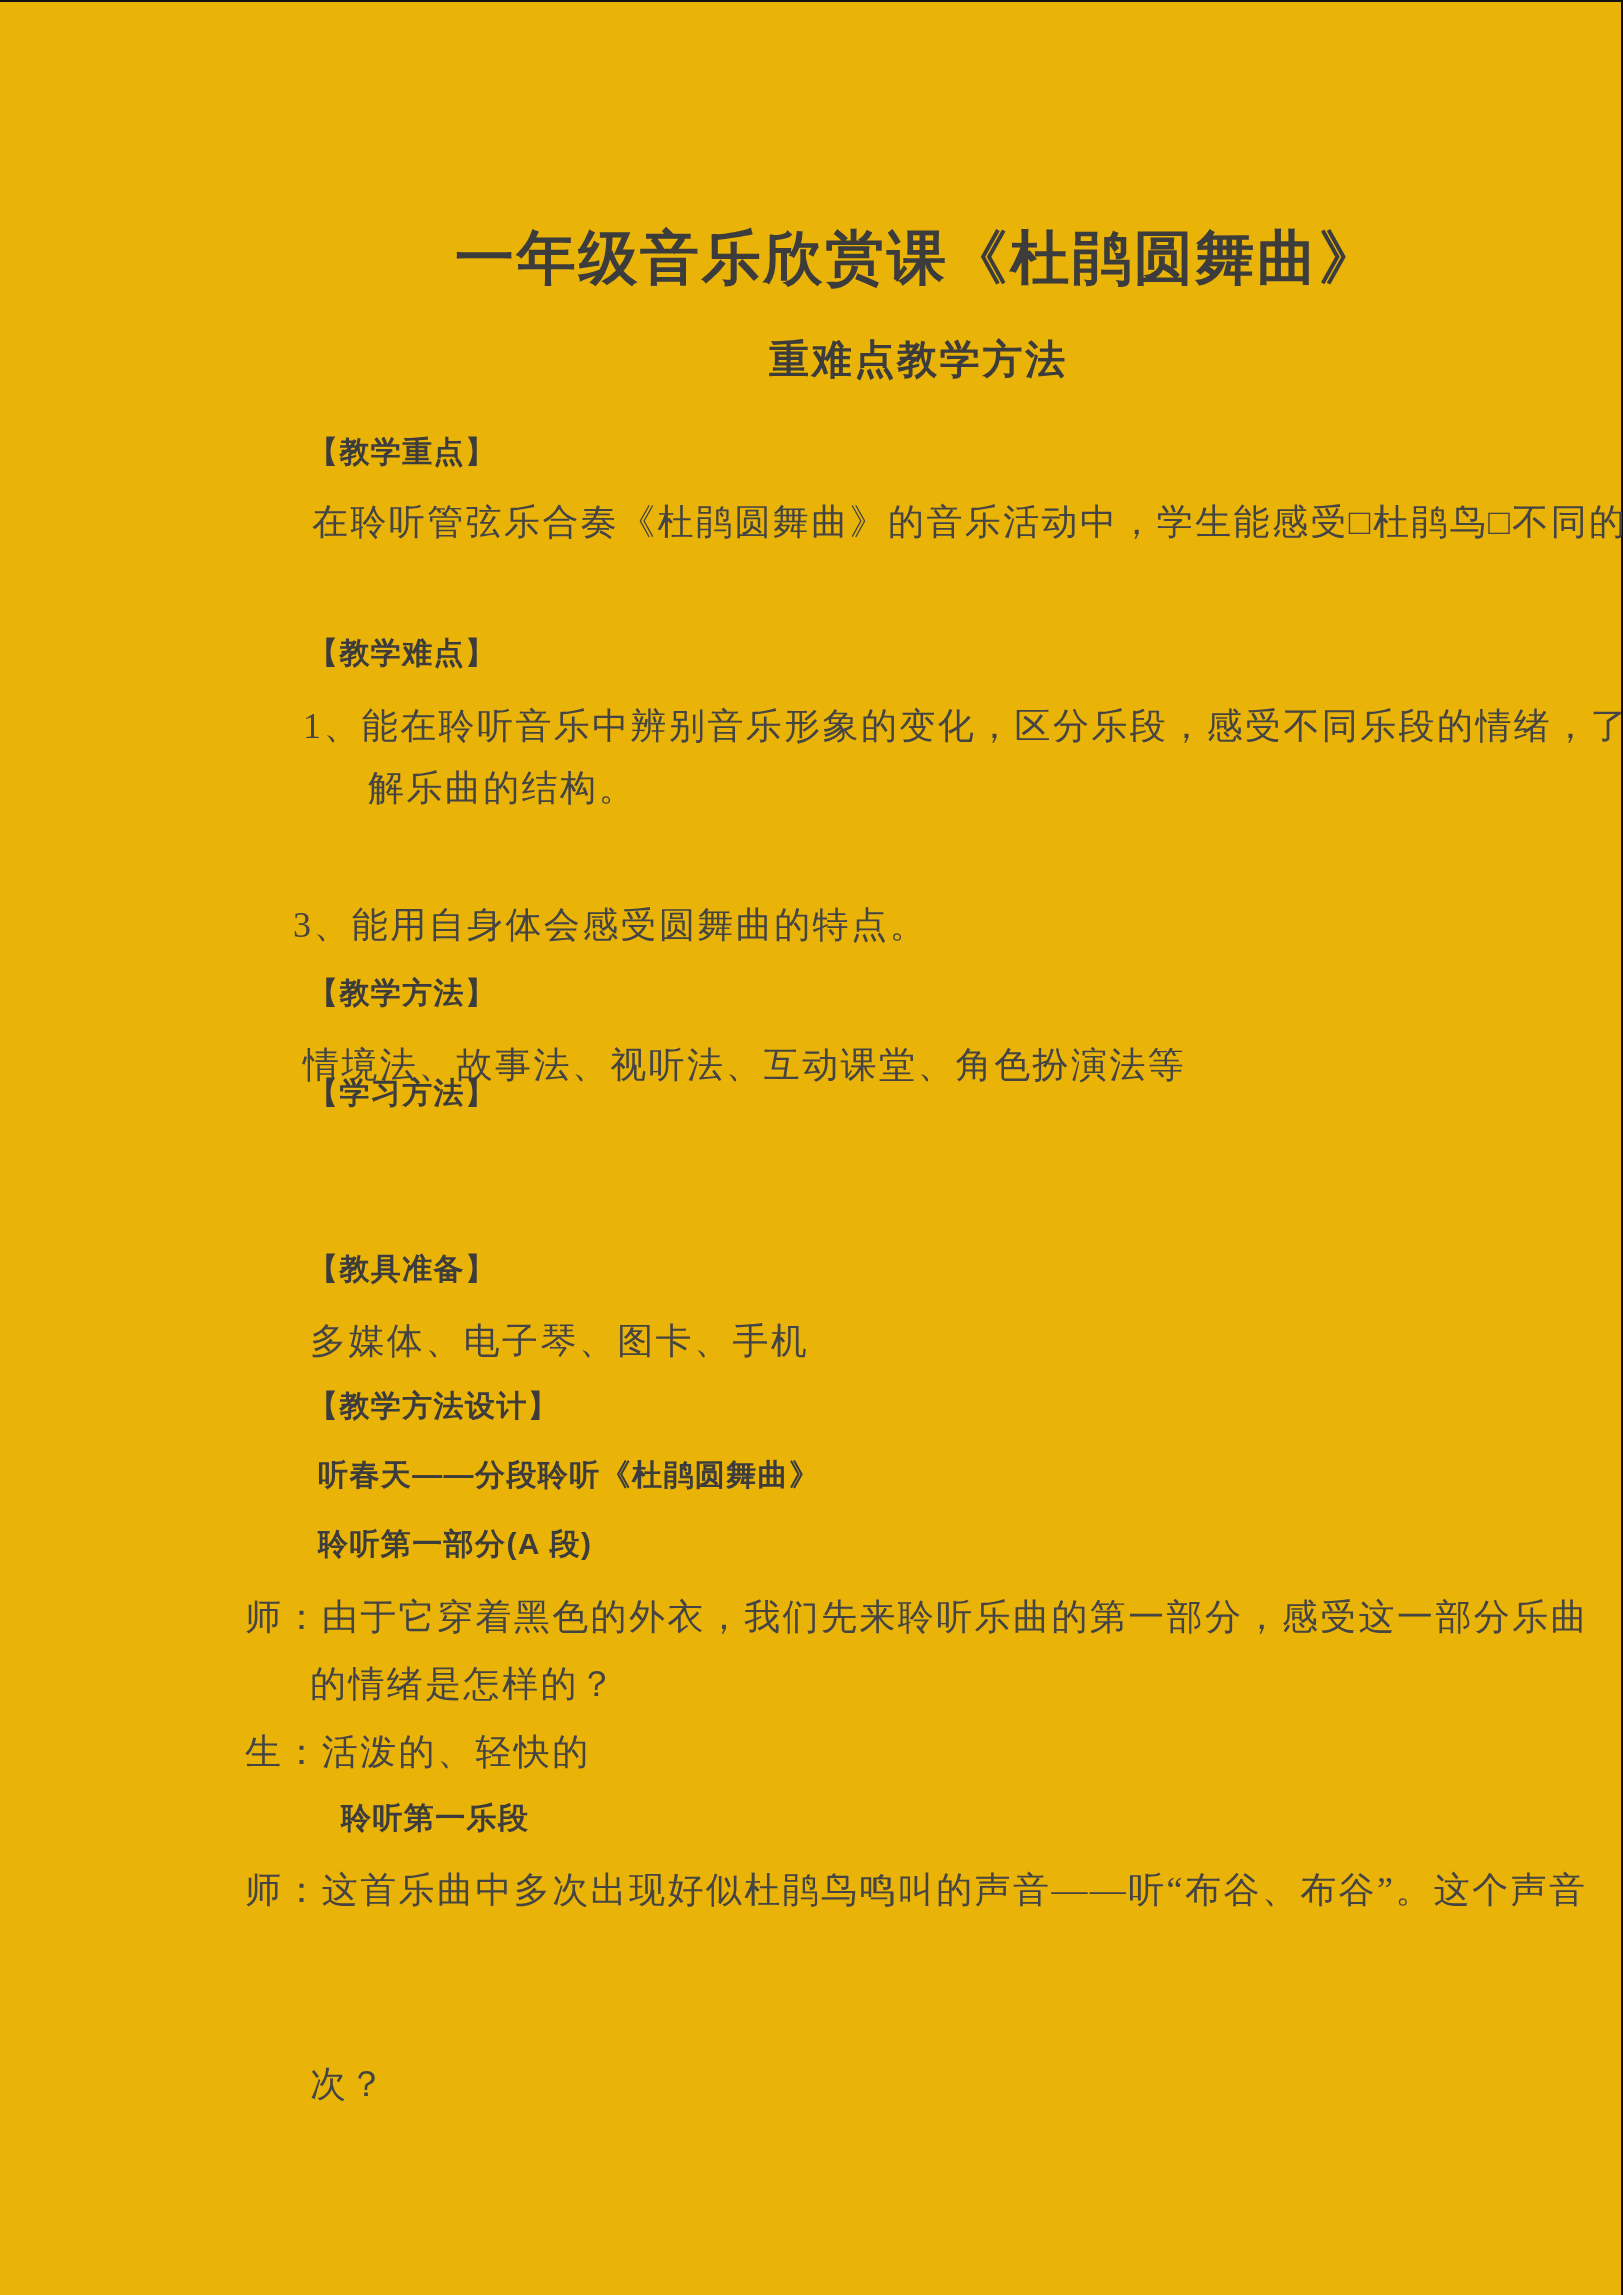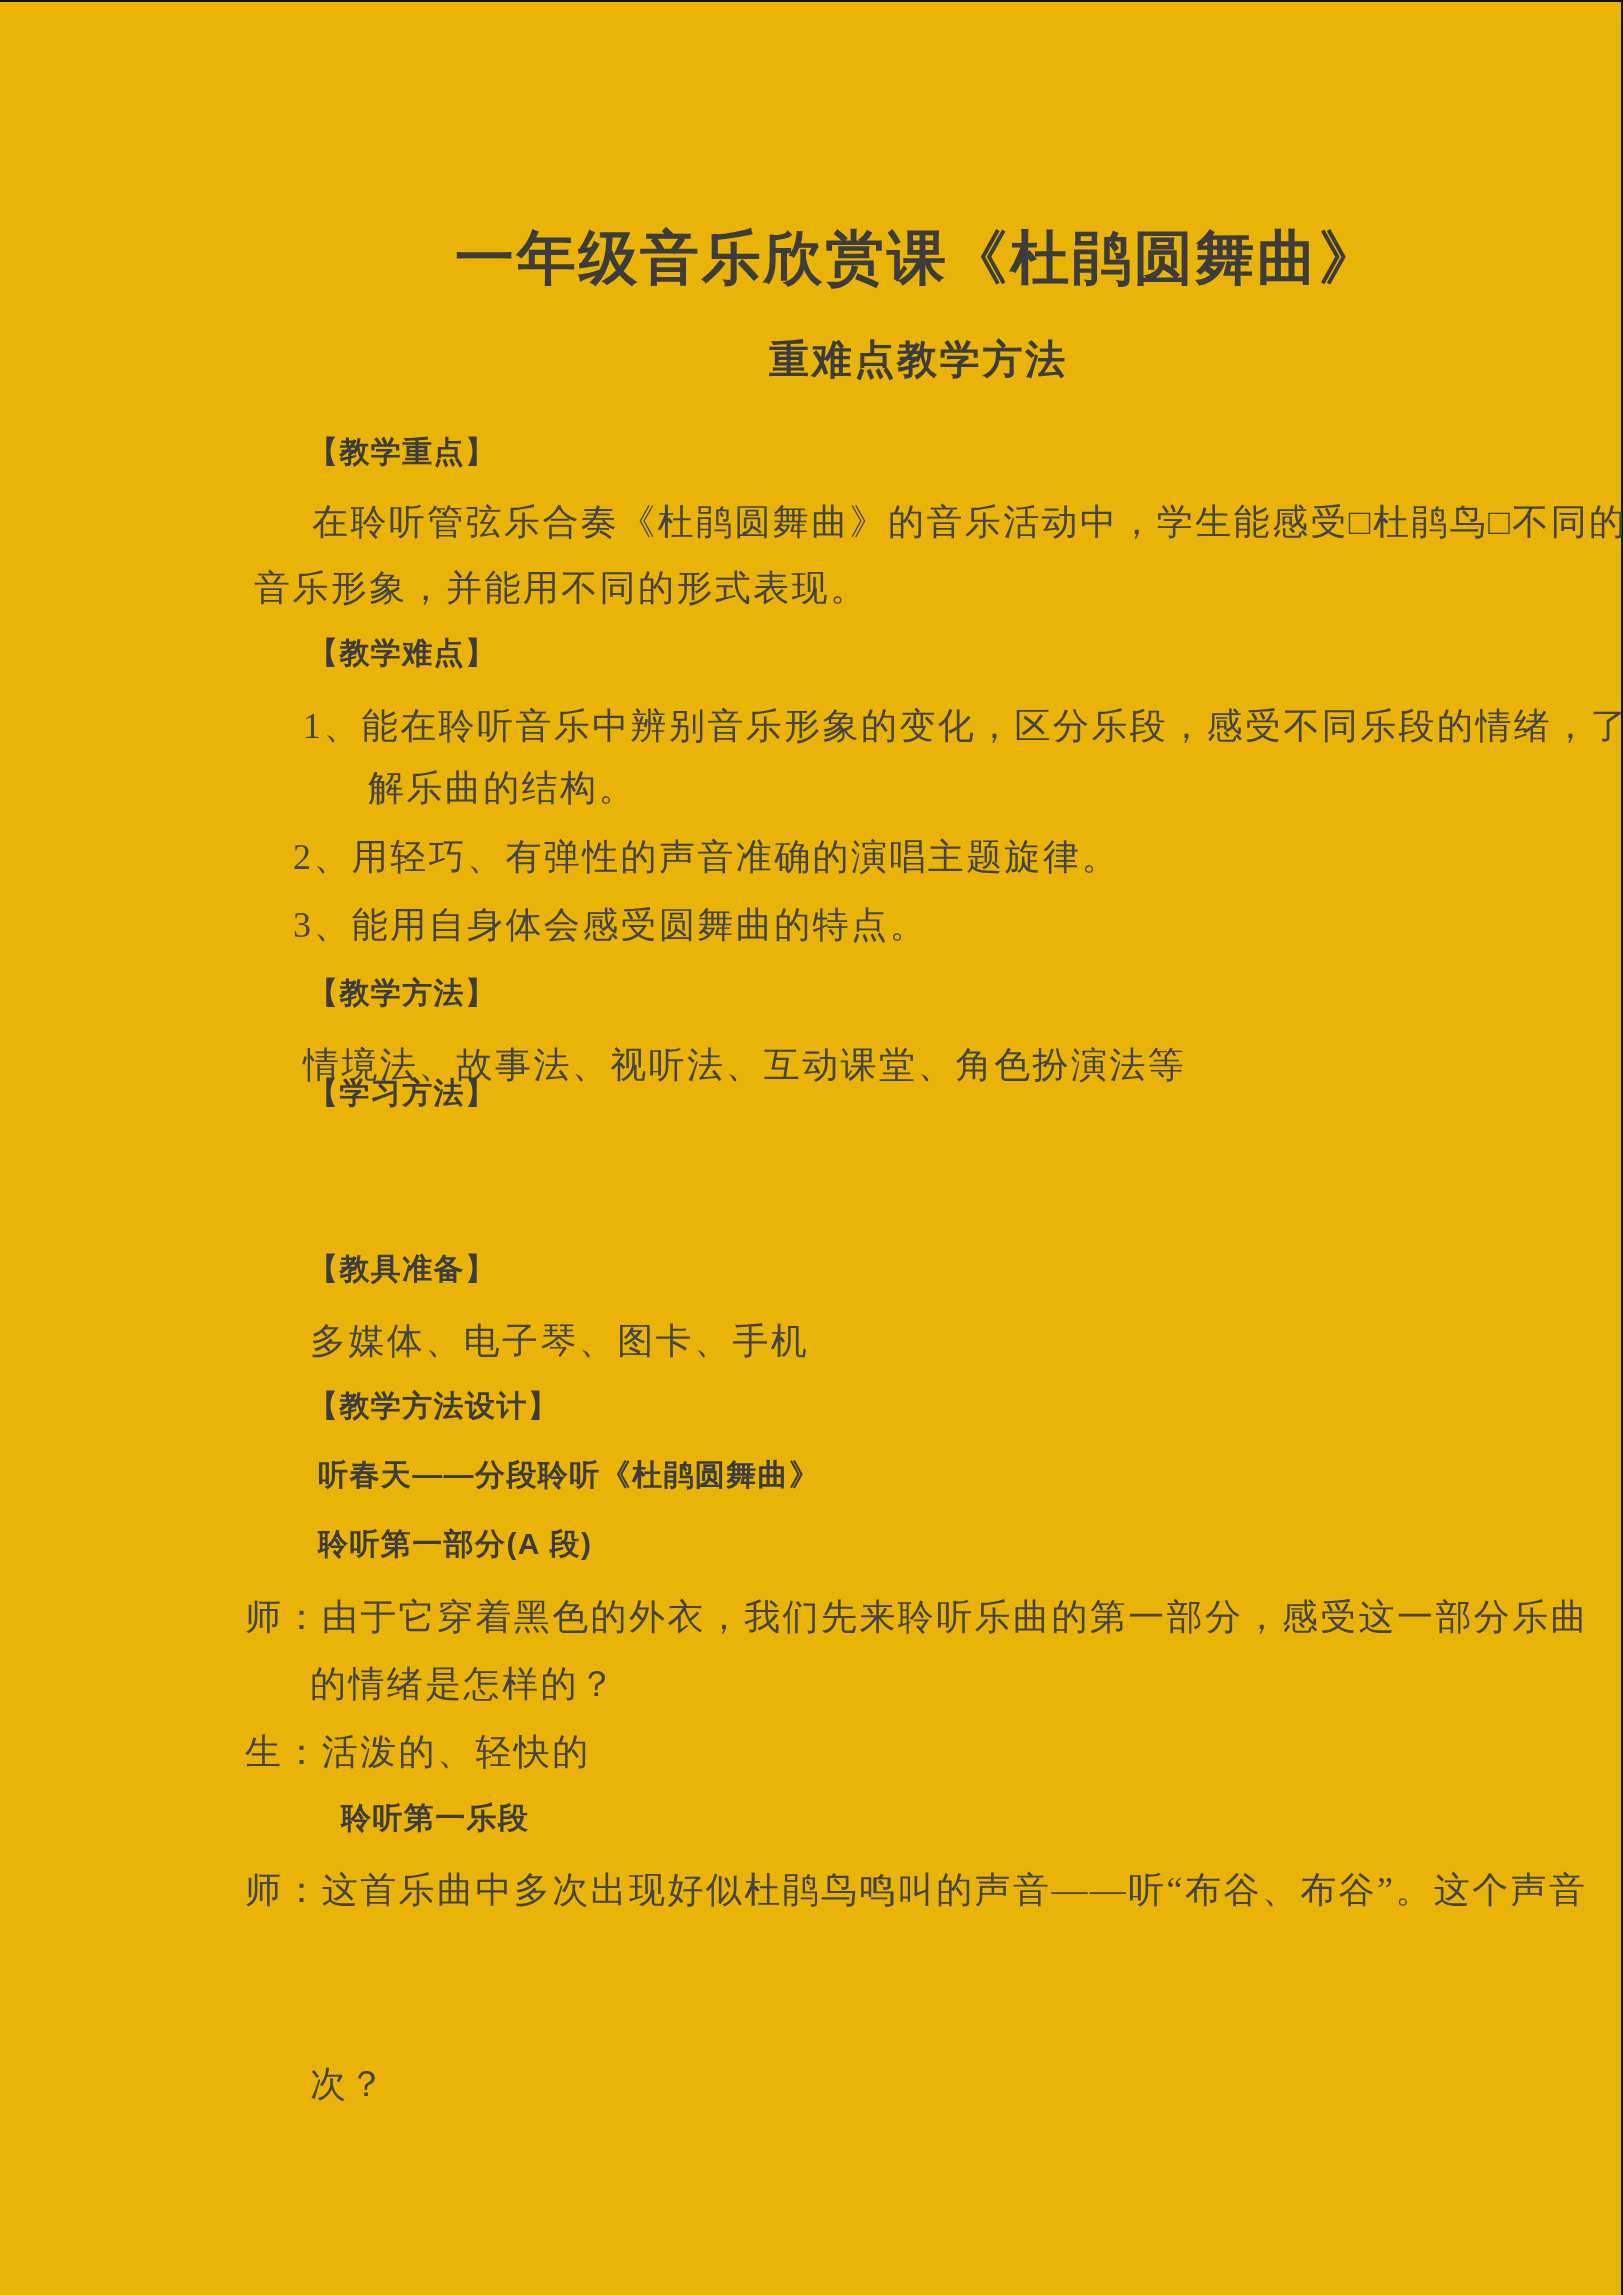--- a/index.html
+++ b/index.html
@@ -36,26 +36,24 @@
 </head>
 <body>
 
 <div class="page">
 
   <div class="line title" style="left:455px; top:227px;">一年级音乐欣赏课《杜鹃圆舞曲》</div>
   <div class="line subtitle" style="left:769px; top:337px;">重难点教学方法</div>
 
   <div class="line heading" style="left:308px; top:435px;">【教学重点】</div>
   <div class="line body" style="left:312px; top:502px;">在聆听管弦乐合奏《杜鹃圆舞曲》的音乐活动中，学生能感受□杜鹃鸟□不同的</div>
-  <div class="line body" style="left:254px; top:568px;">音乐形象，并能用不同的形式表现。</div>
 
   <div class="line heading" style="left:308px; top:636px;">【教学难点】</div>
   <div class="line body" style="left:303px; top:706px;">1、能在聆听音乐中辨别音乐形象的变化，区分乐段，感受不同乐段的情绪，了</div>
   <div class="line body" style="left:368px; top:768px;text-align:right;">解乐曲的结构。</div>
-  <div class="line body" style="left:293px; top:837px;">2、用轻巧、有弹性的声音准确的演唱主题旋律。</div>
   <div class="line body" style="left:293px; top:905px;">3、能用自身体会感受圆舞曲的特点。</div>
 
   <div class="line heading" style="left:308px; top:976px;">【教学方法】</div>
   <div class="line body" style="left:303px; top:1045px;">情境法、故事法、视听法、互动课堂、角色扮演法等</div>
 
   <div class="line heading" style="left:308px; top:1076px;">【学习方法】</div>
 
   <div class="line heading" style="left:308px; top:1252px;">【教具准备】</div>
   <div class="line body" style="left:310px; top:1321px;">多媒体、电子琴、图卡、手机</div>
 

